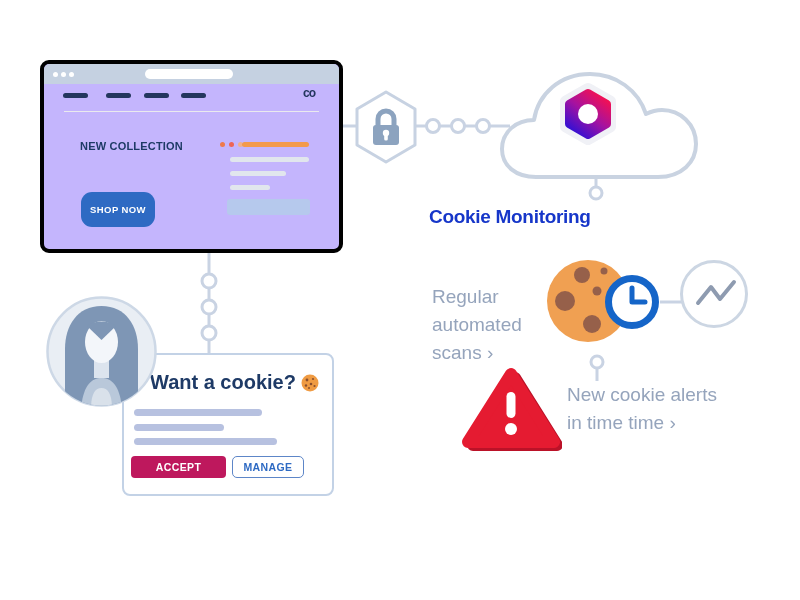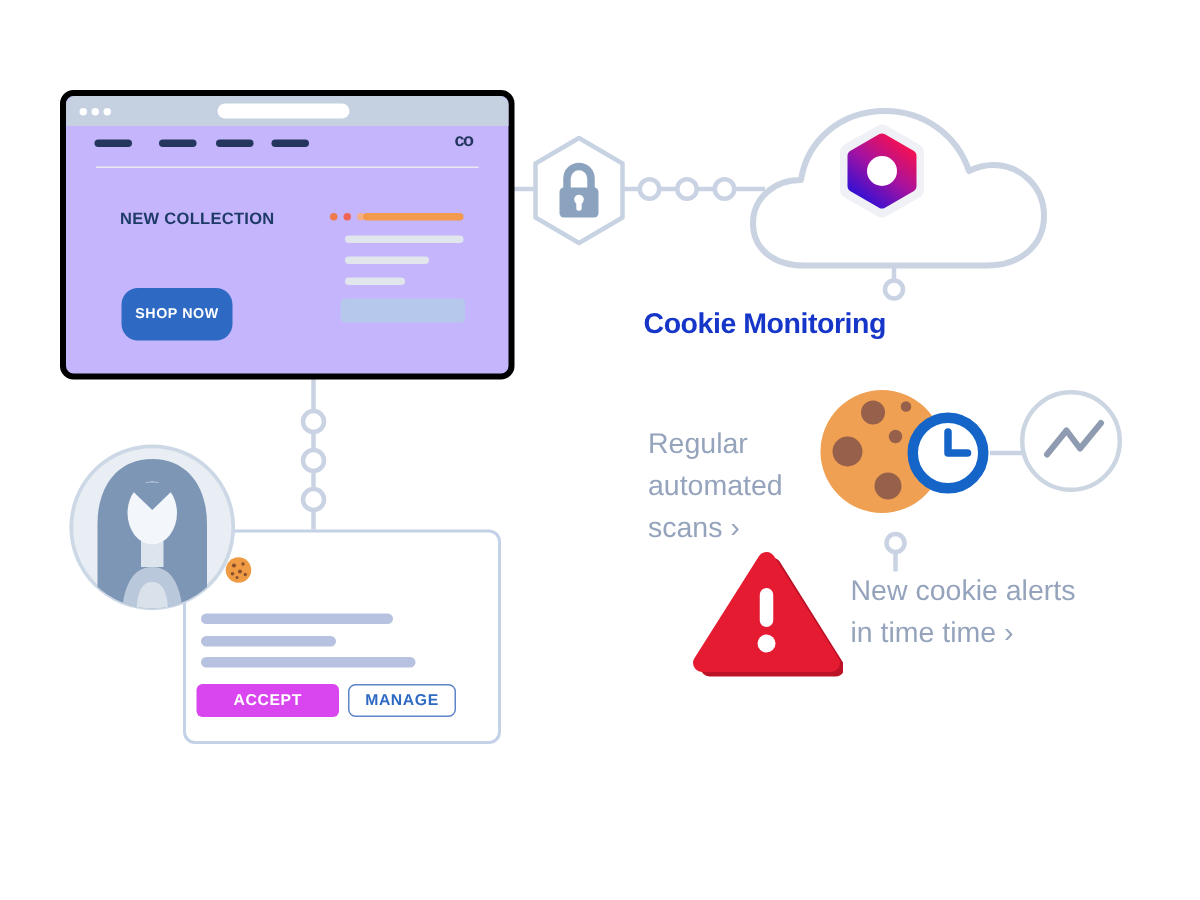--- a/index.html
+++ b/index.html
@@ -36,21 +36,21 @@
   .feature-scans{left:432px;top:266px;width:112px;margin-top:17px;}
   .feature-alerts{left:567px;top:381px;width:158px;}
 
   
   .dialog{left:122px;top:353px;width:208px;height:139px;background:#fff;border:2px solid #c3d2e6;border-radius:8px;}
   .dialog-title-row{position:absolute;left:26px;top:16px;display:flex;align-items:center;gap:5px;}
   .dialog-title{font-size:20px;font-weight:700;color:#1e3a66;white-space:nowrap;}
   .ph-bar{position:absolute;left:10px;height:7px;border-radius:3.5px;background:#b7c1e0;}
   .btn{position:absolute;top:101px;height:22px;border-radius:4px;font-size:10.5px;font-weight:700;
     letter-spacing:.4px;display:flex;align-items:center;justify-content:center;font-family:inherit;}
-  .btn-accept{left:7px;width:95px;background:#d946ef;color:#fff;border:none;}
+  .btn-accept{left:7px;width:95px;background:#be185d;color:#fff;border:none;}
   .btn-manage{left:108px;width:72px;background:#fff;color:#2e6ac3;border:1.5px solid #5d86c8;border-radius:5px;}
 </style>
 </head>
 <body>
 
 <div id="canvas">
 
   <svg class="abs" width="800" height="600" style="left:0;top:0;">
     <g stroke="#c9d3e3" stroke-width="3" fill="none">
       <path d="M335 126 H510"></path>
@@ -151,20 +151,21 @@
     <polygon points="51,10 93,77 9,77" fill="#bb1228" stroke="#bb1228" stroke-width="12" stroke-linejoin="round" transform="translate(2,2)"></polygon>
     <polygon points="49,8 92,76 6,76" fill="#e51b31" stroke="#e51b31" stroke-width="12" stroke-linejoin="round"></polygon>
     <rect x="44.5" y="26" width="9" height="26" rx="4.5" fill="#ffffff"></rect>
     <circle cx="49" cy="63" r="6" fill="#ffffff"></circle>
   </svg>
 
   <div class="abs feature feature-alerts">New cookie alerts in time time ›</div>
 
   <div class="abs dialog">
     <div class="dialog-title-row">
+      <span class="dialog-title">Want a cookie?</span>
       <svg width="18" height="18" viewBox="0 0 18 18">
         <circle cx="9" cy="9" r="8.5" fill="#ef9b43"></circle>
         <g fill="#8a4f2e">
           <circle cx="6" cy="6" r="1.4"></circle>
             <circle cx="12" cy="5" r="1.1"></circle>
           <circle cx="5" cy="11.5" r="1.2"></circle>
             <circle cx="10" cy="10" r="1.3"></circle>
           <circle cx="13.5" cy="12" r="1.1"></circle>
             <circle cx="8" cy="14" r="1"></circle>
         </g>

